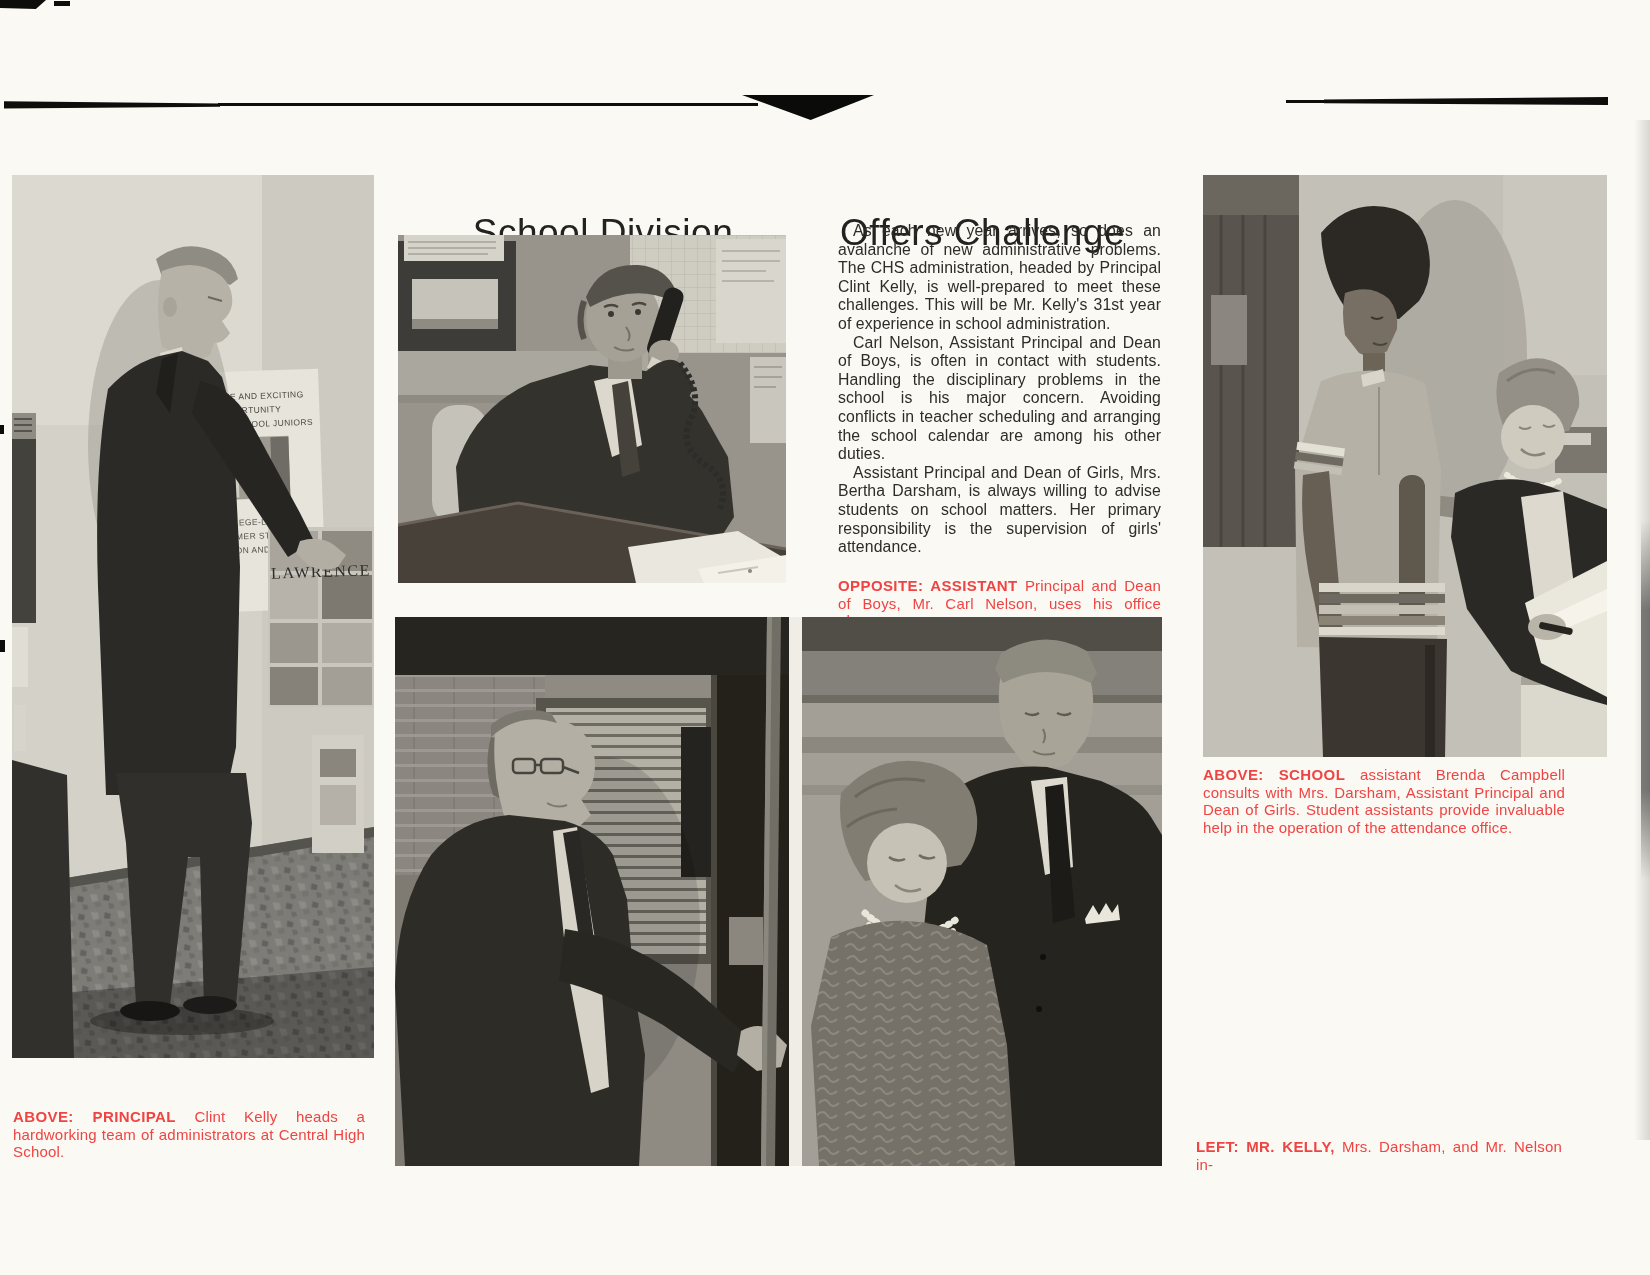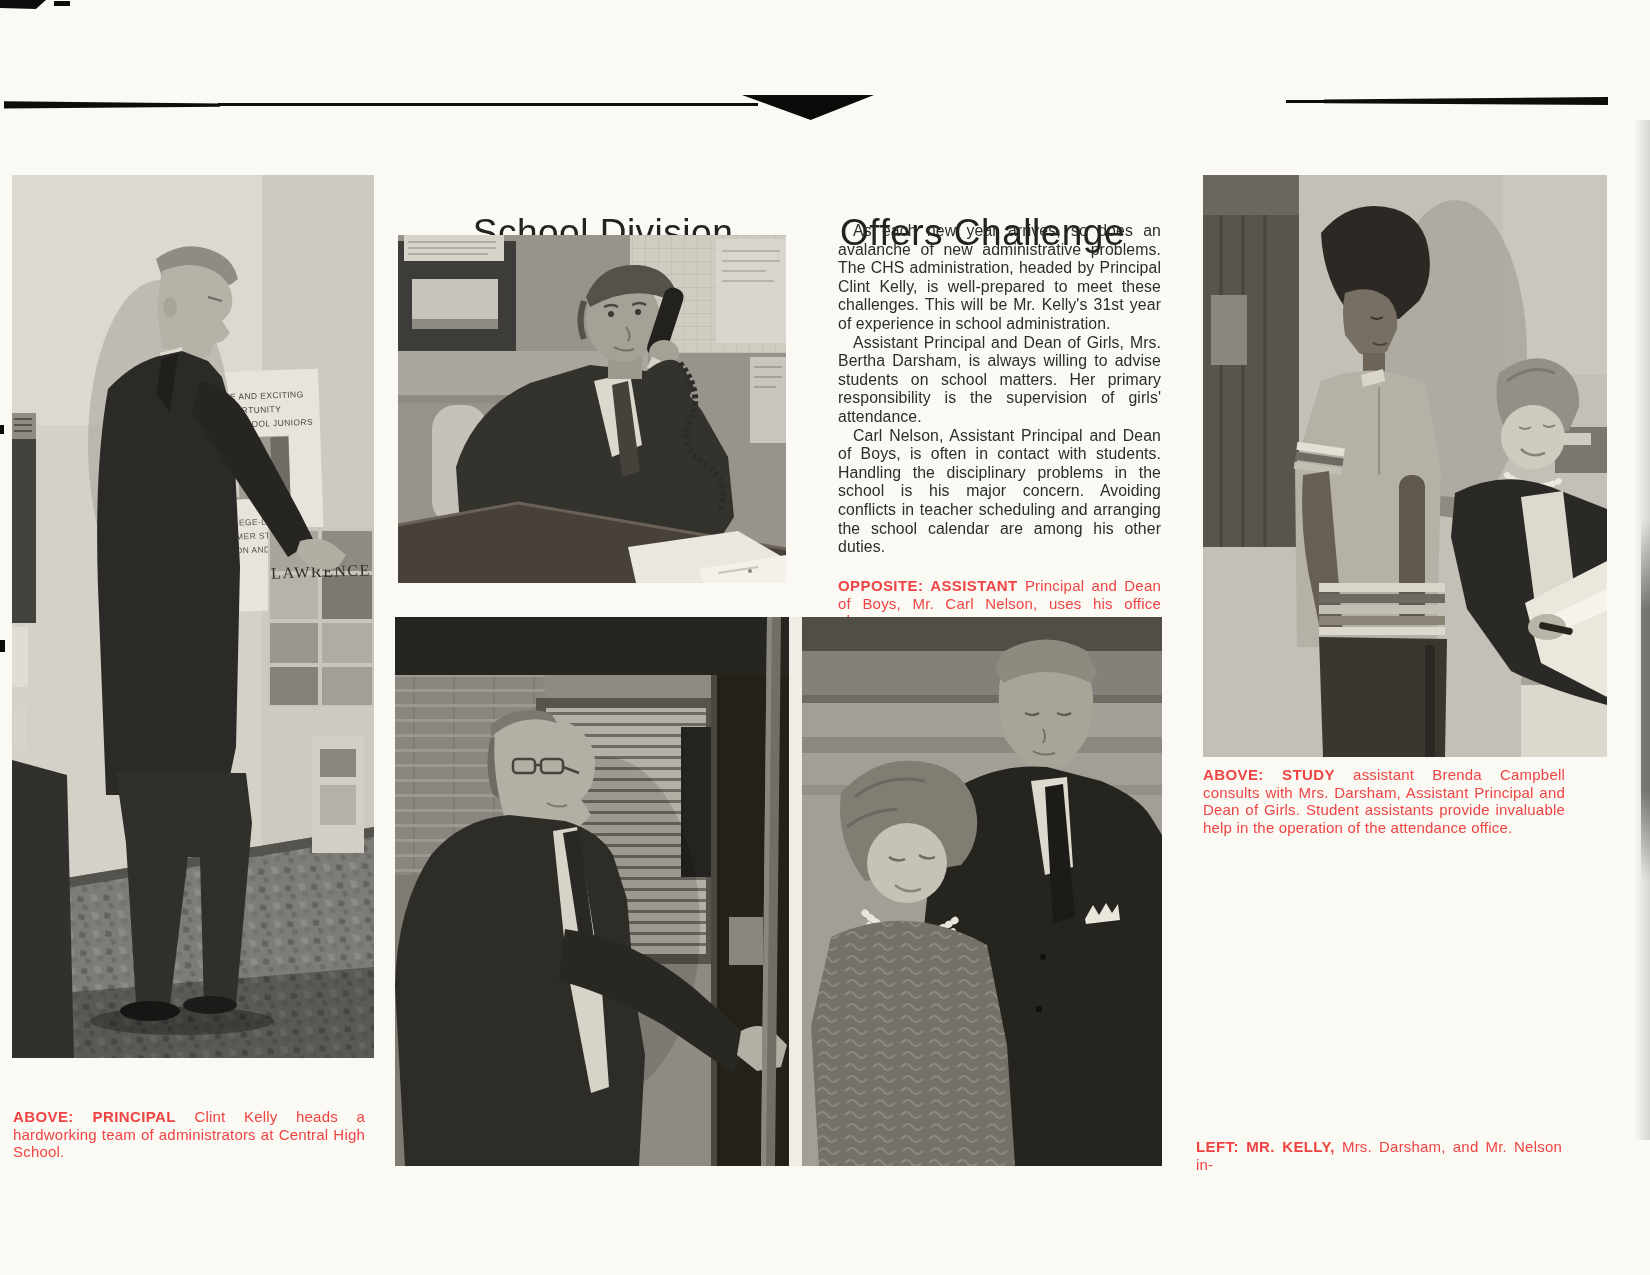--- a/index.html
+++ b/index.html
@@ -58,32 +58,32 @@
   <div class="ink" style="left:0;top:425px;width:4px;height:9px;"></div>
   <div class="ink" style="left:0;top:640px;width:5px;height:12px;"></div>
   <div id="edge-strip"></div>
   <div id="edge-dark"></div>
 
   <div class="title" style="left:436px;top:168px;width:334px;text-align:center;">School Division</div>
   <div class="title" style="left:840px;top:168px;">Offers Challenge</div>
 
   <div id="article">
     <p>As each new year arrives, so does an avalanche of new administrative problems. The CHS administration, headed by Principal Clint Kelly, is well-prepared to meet these challenges. This will be Mr. Kelly's 31st year of experience in school administration.</p>
+    <p>Carl Nelson, Assistant Principal and Dean of Boys, is often in contact with students. Handling the disciplinary problems in the school is his major concern. Avoiding conflicts in teacher scheduling and arranging the school calendar are among his other duties.</p>
     <p>Assistant Principal and Dean of Girls, Mrs. Bertha Darsham, is always willing to advise students on school matters. Her primary responsibility is the supervision of girls' attendance.</p>
-    <p>Carl Nelson, Assistant Principal and Dean of Boys, is often in contact with students. Handling the disciplinary problems in the school is his major concern. Avoiding conflicts in teacher scheduling and arranging the school calendar are among his other duties.</p>
   </div>
 
   <p class="cap" id="cap-opposite" style="left:838px;top:577px;width:323px;">
     <b>OPPOSITE: ASSISTANT</b><span> Principal and Dean of Boys, Mr. Carl Nelson, uses his office phone.</span>
   </p>
   <p class="cap" id="cap-principal" style="left:13px;top:1068px;width:352px;margin-top:40px;">
     <b>ABOVE: PRINCIPAL</b><span> Clint Kelly heads a hardworking team of administrators at Central High School.</span>
   </p>
   <p class="cap" id="cap-office" style="left:1203px;top:766px;width:362px;">
-    <b>ABOVE: STUDY</b><span> assistant Brenda Campbell consults with Mrs. Darsham, Assistant Principal and Dean of Girls. Student assistants provide invaluable help in the operation of the attendance office.</span>
+    <b>ABOVE: SCHOOL</b><span> assistant Brenda Campbell consults with Mrs. Darsham, Assistant Principal and Dean of Girls. Student assistants provide invaluable help in the operation of the attendance office.</span>
   </p>
   <p class="cap" id="cap-kelly" style="left:1196px;top:1138px;width:366px;">
     <b>LEFT: MR. KELLY,</b><span> Mrs. Darsham, and Mr. Nelson in-</span>
   </p>
 
   <svg class="photo" style="left:12px;top:175px;width:362px;height:883px;" viewBox="0 0 362 883" preserveAspectRatio="none">
     <defs>
       <pattern id="terr" width="26" height="18" patternUnits="userSpaceOnUse" patternTransform="rotate(-3)">
         <rect width="26" height="18" fill="#7e7c77"></rect>
         <path d="M2 3l6 2-1 5-6-1z" fill="#646260"></path>

